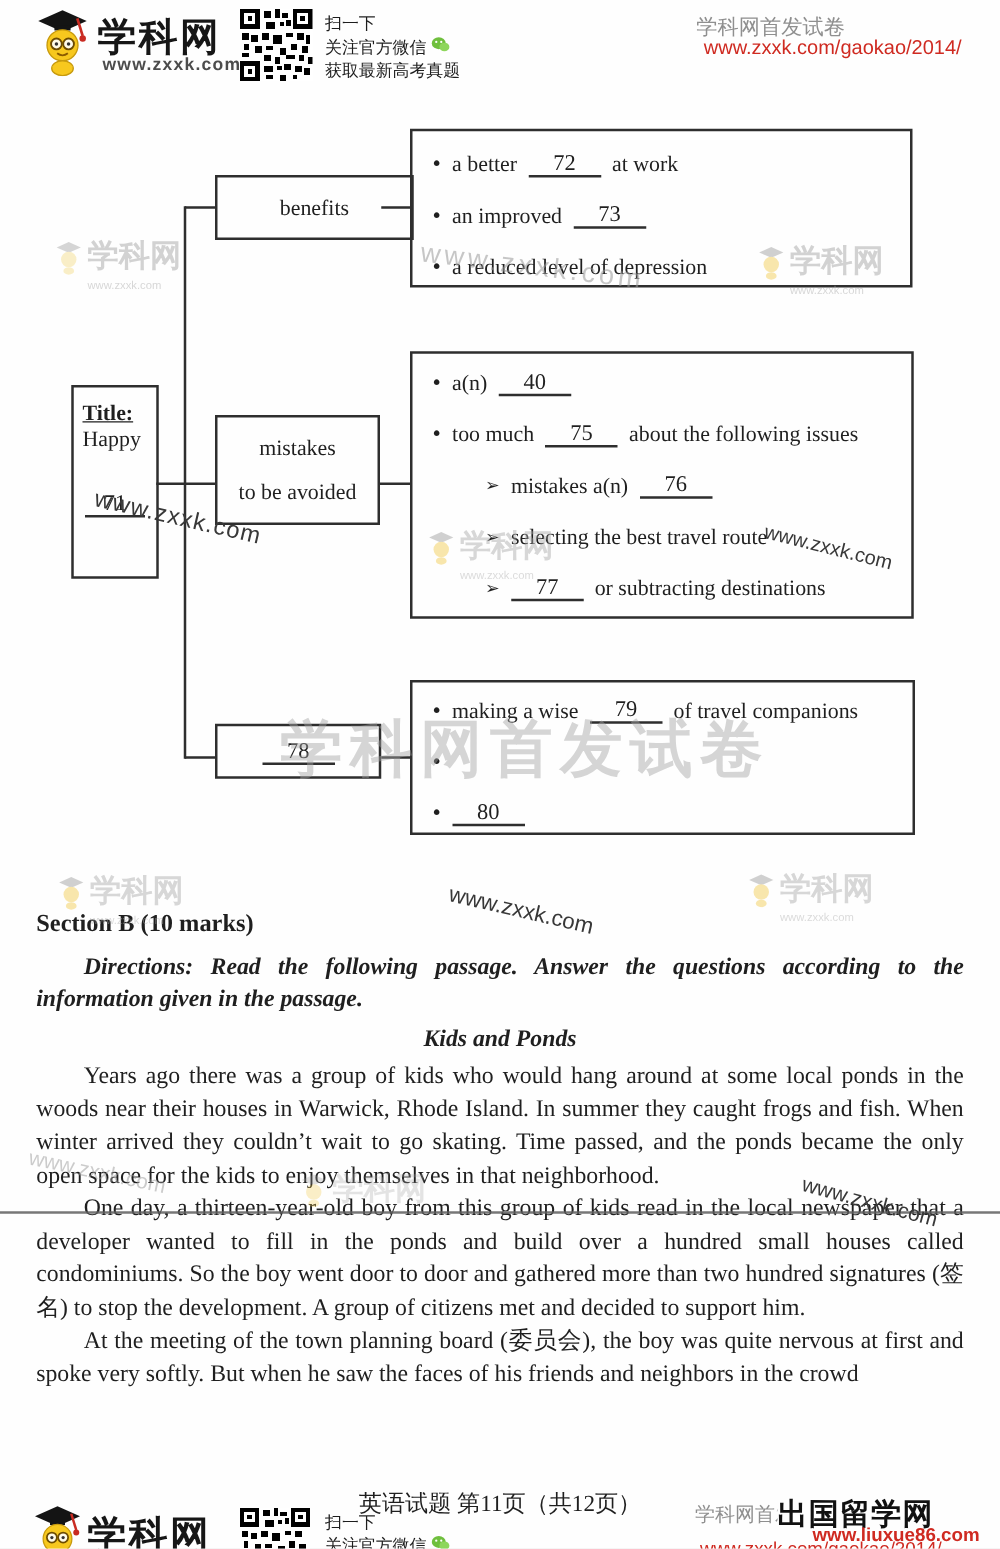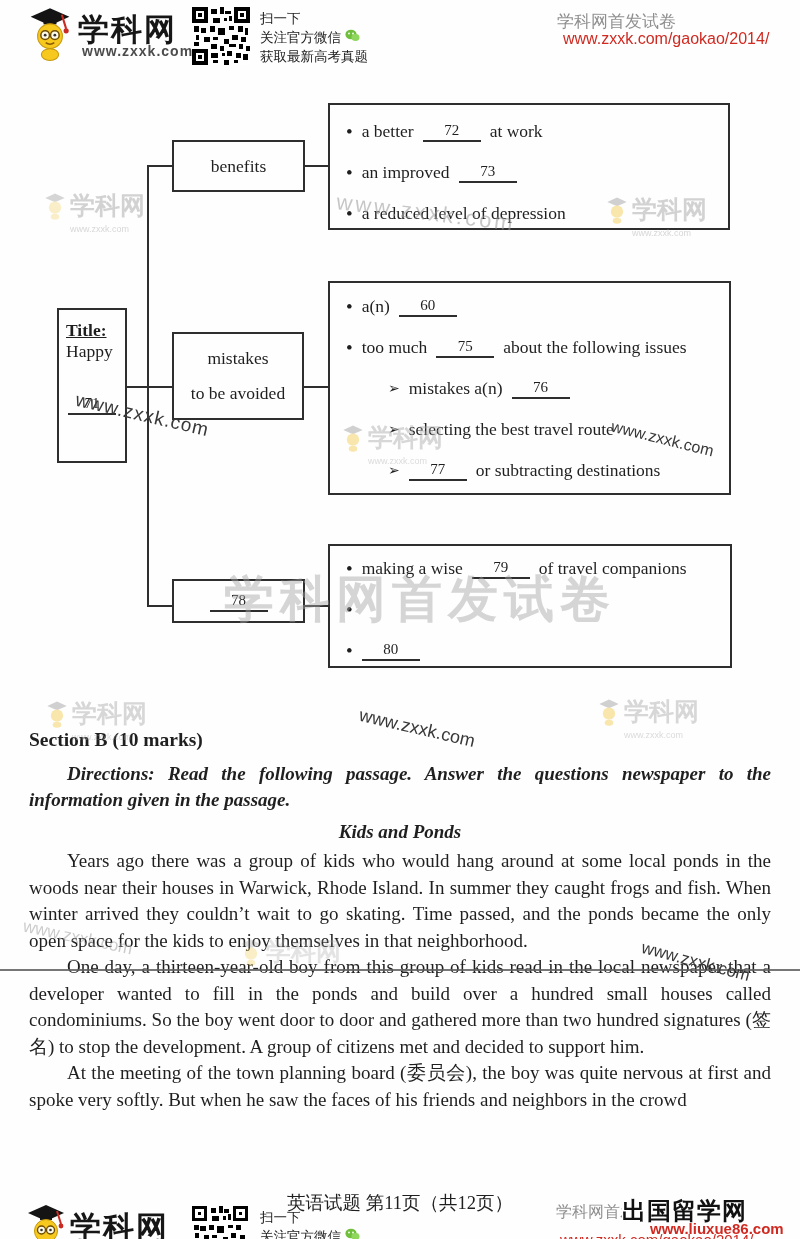--- a/index.html
+++ b/index.html
@@ -14,21 +14,21 @@
   .brand-name { font-family:"Liberation Sans", sans-serif; font-weight:bold; font-size:31px; color:#161616; letter-spacing:2px; }
   .brand-site { font-family:"Liberation Sans", sans-serif; font-weight:bold; font-size:14px; color:#4c4c4c; letter-spacing:1px; }
   .qr-cap { font-family:"Liberation Sans", sans-serif; font-size:13.5px; color:#1d1d1d; line-height:19px; }
   .rel-label { font-family:"Liberation Sans", sans-serif; font-size:17px; color:#8f8f8f; }
   .rel-url { font-family:"Liberation Sans", sans-serif; font-size:16px; color:#cf2a21; }
   
   .dbox { position:absolute; border:2px solid #2e2e2e; background:rgba(255,255,255,.0); z-index:2; }
   .dline { position:absolute; background:#2e2e2e; z-index:1; }
   .dtext { font-size:17.5px; color:#1f1f1f; }
   .blank { display:inline-block; min-width:58px; padding:0 5px; text-align:center;
-           border-bottom:2px solid #2e2e2e; font-size:15px; line-height:19px; }
+           border-bottom:2px solid #2e2e2e; font-size:18px; line-height:19px; }
   .cline { display:flex; align-items:center; gap:9px; height:41px; padding-left:16px; }
   .cline .bullet { font-size:19px; }
   .sub { margin-left:42px; }
   .arrow-glyph { font-size:14px; }
   .center-col { display:flex; flex-direction:column; align-items:center; justify-content:center; height:100%; }
   
   .wm { position:absolute; z-index:5; pointer-events:none; white-space:nowrap; }
   .wm-logo { display:inline-flex; align-items:flex-start; gap:4px; opacity:.5; }
   .wm-logo .wm-brand { font-family:"Liberation Sans", sans-serif; font-weight:bold; font-size:25px; color:#a8a8a8; line-height:26px; }
   .wm-logo .wm-site  { font-family:"Liberation Sans", sans-serif; font-size:9px; color:#b0b0b0; }
@@ -149,21 +149,21 @@
   <div class="dline" style="left:304px; top:386px; width:24px; height:2px;"></div>
   <div class="dline" style="left:148px; top:605px; width:24px; height:2px;"></div>
   <div class="dline" style="left:305px; top:605px; width:23px; height:2px;"></div>
 
   <div class="dbox dtext" style="left:57px; top:308px; width:70px; height:155px; padding:10px 7px;">
     <div style="font-weight:bold;text-decoration:underline;">Title:</div>
     <div style="">Happy</div>
     <div style="margin-top:30px; text-align:center;"><span class="blank" style="min-width:48px;">71</span></div>
   </div>
 
-  <div class="dbox dtext" style="left:172px; top:140px; width:133px; height:52px;">
+  <div class="dbox dtext" style="left:172px; top:140px; width:159px; height:52px;">
     <div class="center-col">
         <span>benefits</span>
       </div>
   </div>
 
   <div class="dbox dtext" style="left:172px; top:332px; width:132px; height:88px;">
     <div class="center-col" style="gap:14px;">
       <span>mistakes</span>
       <span>to be avoided</span>
     </div>
@@ -190,21 +190,21 @@
     <div class="cline">
       <span class="bullet">•</span>
       <span>a reduced level of depression</span>
     </div>
   </div>
 
   <div class="dbox dtext" style="left:328px; top:281px; width:403px; height:214px; padding-top:3px;">
     <div class="cline">
       <span class="bullet">•</span>
       <span>a(n)</span>
-      <span class="blank">60</span>
+      <span class="blank">40</span>
     </div>
     <div class="cline">
       <span class="bullet">•</span>
       <span>too much</span>
       <span class="blank">75</span>
       <span>about the following issues</span>
     </div>
     <div class="cline sub">
       <span class="arrow-glyph">➢</span>
       <span>mistakes a(n)</span>
@@ -290,21 +290,21 @@
         <ellipse cx="20" cy="46" rx="8" ry="5.5" fill="#f2ca4a"></ellipse>
       </svg>
     <span><span class="wm-brand">学科网</span></span>
   </div>
   <div class="wm wm-dark" style="left:640px; top:952px; font-size:17px; transform:rotate(15deg);">www.zxxk.com</div>
 
   <div class="abs" style="left:0; top:969px; width:800px; height:2px; background:#5f5f5f; opacity:.85; z-index:4;"></div>
 
   <div class="abs bodytext" style="left:29px; top:727px; width:742px; z-index:3;">
     <div class="secb-head">Section B (10 marks)</div>
-    <p class="directions" style="margin-top:7px;">Directions: Read the following passage. Answer the questions newspaper to the information given in the passage.</p>
+    <p class="directions" style="margin-top:7px;">Directions: Read the following passage. Answer the questions according to the information given in the passage.</p>
     <p class="passage-title" style="margin-top:5px;font-style:italic;">Kids and Ponds</p>
     <p style="margin-top:3px;">Years ago there was a group of kids who would hang around at some local ponds in the woods near their houses in Warwick, Rhode Island. In summer they caught frogs and fish. When winter arrived they couldn’t wait to go skating. Time passed, and the ponds became the only open space for the kids to enjoy themselves in that neighborhood.</p>
     <p>One day, a thirteen-year-old boy from this group of kids read in the local newspaper that a developer wanted to fill in the ponds and build over a hundred small houses called condominiums. So the boy went door to door and gathered more than two hundred signatures (签名) to stop the development. A group of citizens met and decided to support him.</p>
     <p>At the meeting of the town planning board (委员会), the boy was quite nervous at first and spoke very softly. But when he saw the faces of his friends and neighbors in the crowd</p>
   </div>
 
   <div class="abs page-num" style="left:0; top:1190px; width:800px;">英语试题 第11页（共12页）</div>
 
   <div class="abs" style="left:24px; top:1202px;">
     <svg width="44" height="52" viewBox="0 0 40 52">

